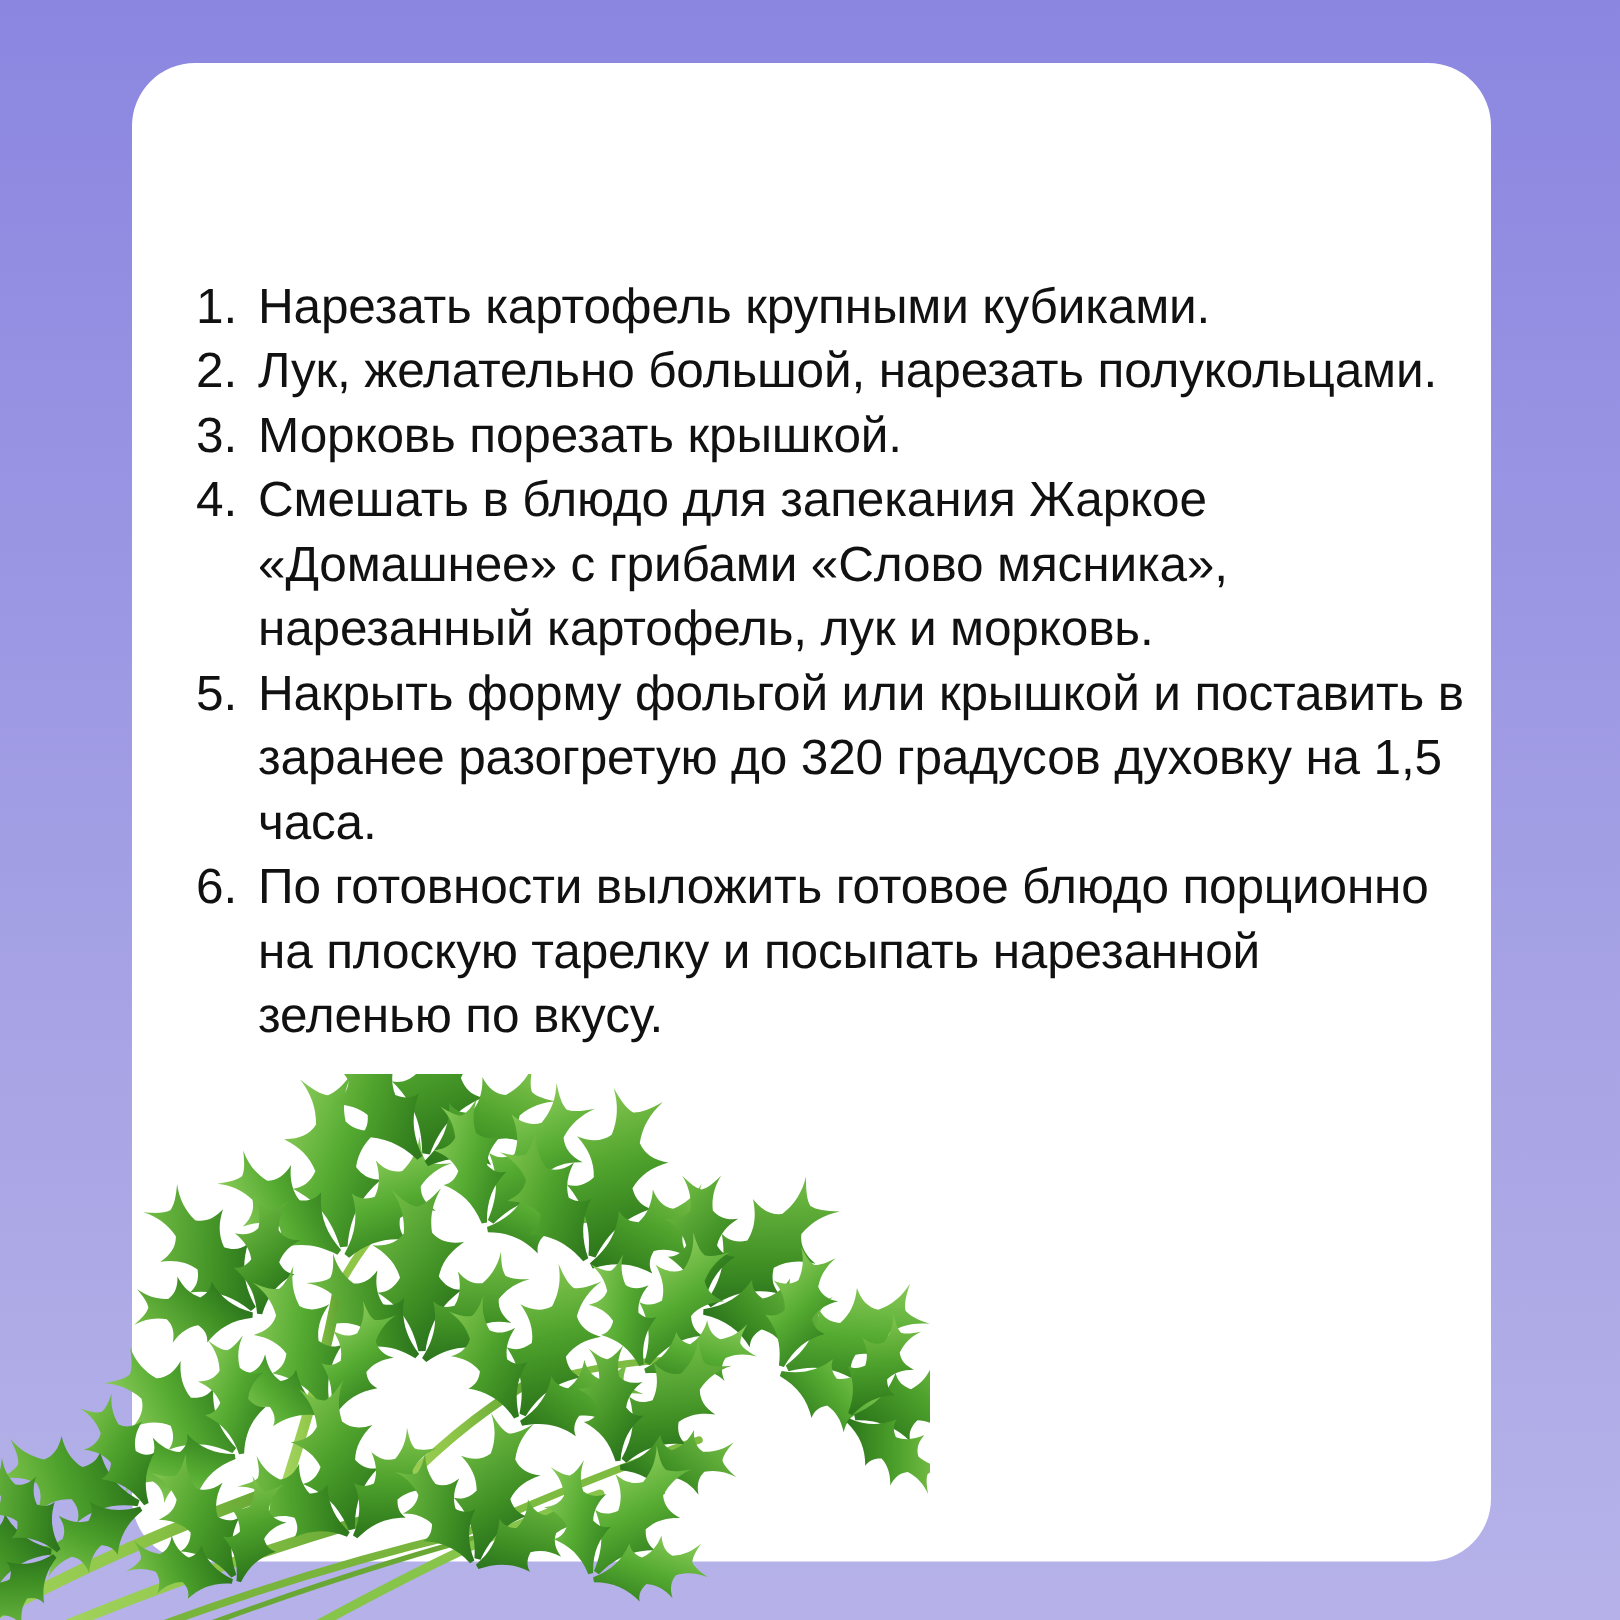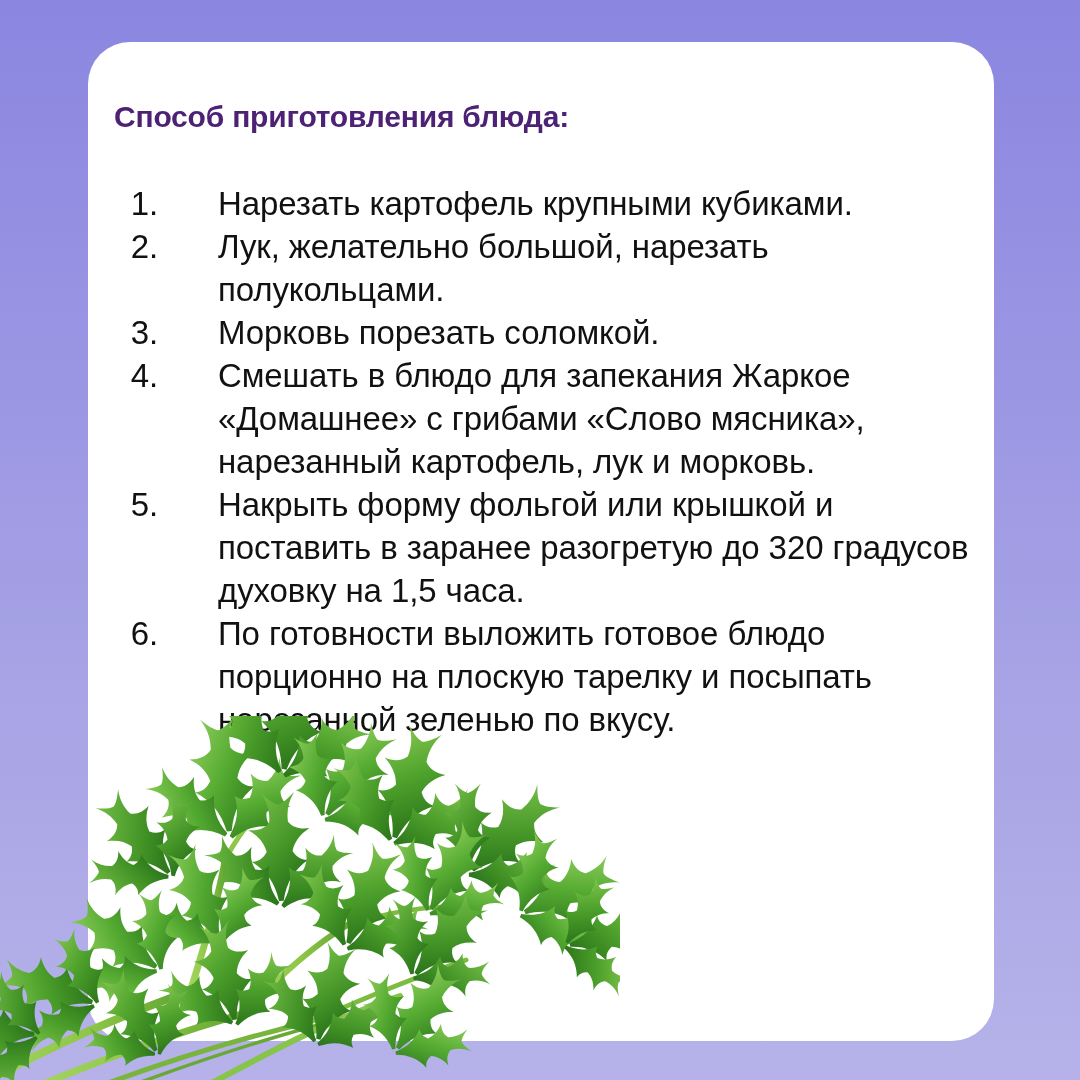--- a/index.html
+++ b/index.html
@@ -68,55 +68,53 @@
   #steps li .num {
     position: absolute;
     left: 0;
     top: 0;
     width: 48px;
     text-align: right;
     color: #111111;
   }
   #steps li .txt {
     display: block;
-    margin-left: 46px;
   }
 
   
   #parsley {
     position: absolute;
     left: -20px;
     bottom: -6px;
     width: 640px;
     height: 370px;
     pointer-events: none;
   }
   #parsley svg { display: block; width: 100%; height: 100%; }
 </style>
 </head>
 <body>
 
 <div id="stage">
 
   <div id="card">
 
-    <div id="title">Способ приготовления блюда:</div>
 
     <ol id="steps">
       <li>
         <span class="num">1.</span>
         <span class="txt">Нарезать картофель крупными кубиками.</span>
       </li>
       <li>
         <span class="num">2.</span>
         <span class="txt">Лук, желательно большой, нарезать полукольцами.</span>
       </li>
       <li>
         <span class="num">3.</span>
-        <span class="txt">Морковь порезать соломкой.</span>
+        <span class="txt">Морковь порезать крышкой.</span>
       </li>
       <li>
         <span class="num">4.</span>
         <span class="txt">Смешать в блюдо для запекания Жаркое «Домашнее» с грибами «Слово мясника», нарезанный картофель, лук и морковь.</span>
       </li>
       <li>
         <span class="num">5.</span>
         <span class="txt">Накрыть форму фольгой или крышкой и поставить в заранее разогретую до 320 градусов духовку на 1,5 часа.</span>
       </li>
       <li>

